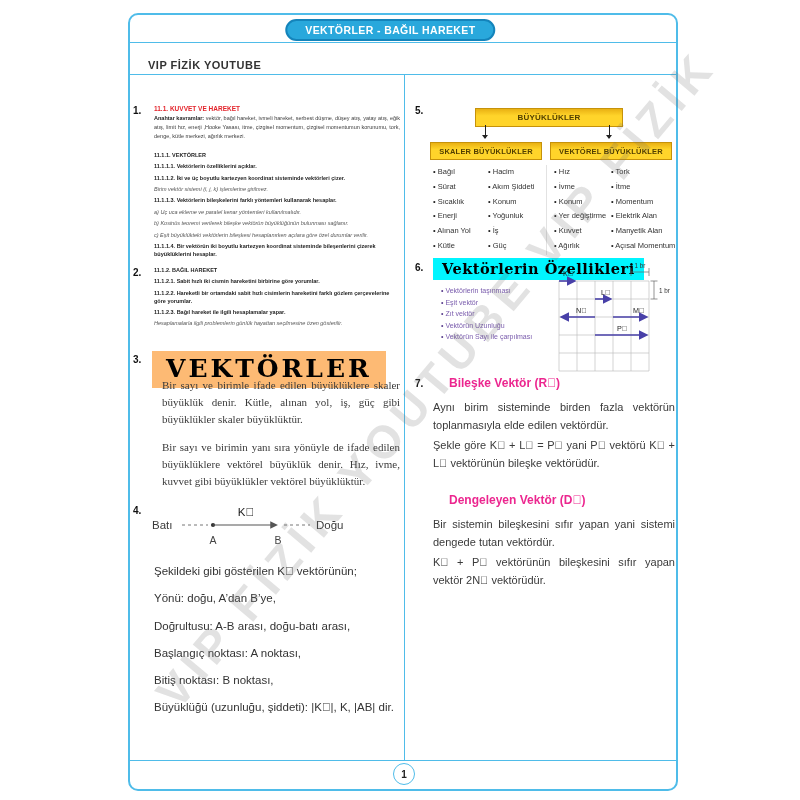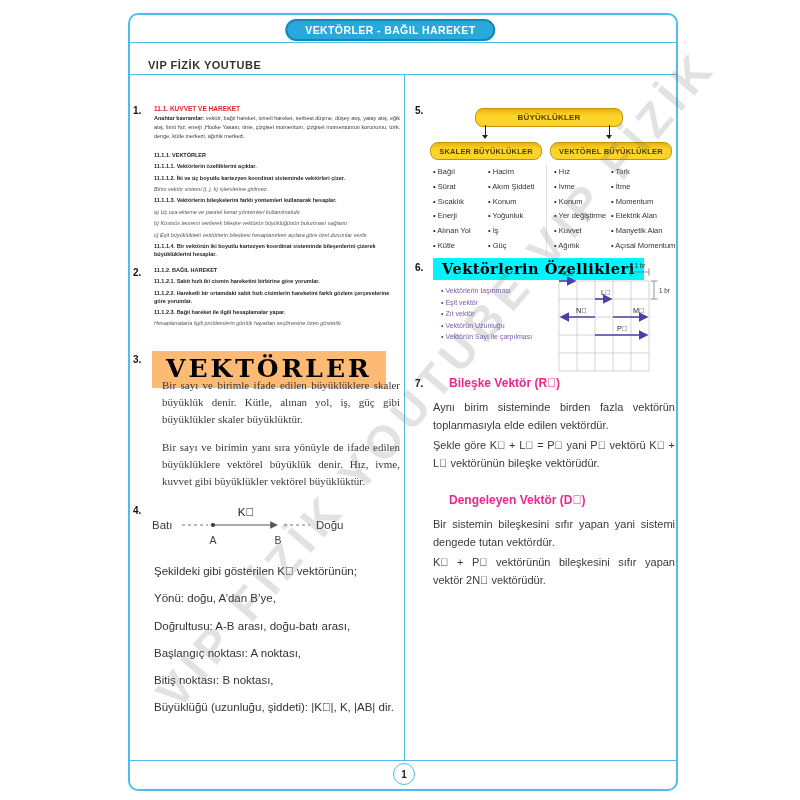--- a/index.html
+++ b/index.html
@@ -17,21 +17,21 @@
   .lines>div{margin-bottom:3.4px;}
   .lines .b{font-weight:bold;color:#1d1d1d;}
   .lines .i{font-style:italic;color:#555;}
   .lines .gap{margin-top:9px;}
   .title-big{position:absolute;left:22px;top:336px;background:#fdba74;color:#000;font-family:"DejaVu Serif",serif;font-weight:bold;font-size:25px;letter-spacing:3px;padding:3px 14px 5px;}
   .paras{position:absolute;left:32px;top:362px;width:238px;font-family:Liberation Serif, serif;}
   .para{font-size:11px;line-height:1.55;color:#3a3a3a;text-align:justify;margin:0 0 11px 0;}
   .s4svg{position:absolute;left:22px;top:492px;}
   .s4lines{position:absolute;left:24px;top:550px;width:252px;}
   .s4lines>div{font-size:11.5px;color:#333;margin-bottom:13.5px;line-height:1.2;}
-  .ybox{position:absolute;background:linear-gradient(180deg,#E9B113 0%,#FFD42A 40%,#FFD42A 100%);border:1px solid #C6920A;border-radius:8px;color:#513E00;font-weight:bold;display:flex;align-items:center;justify-content:center;letter-spacing:.2px;}
+  .ybox{position:absolute;background:linear-gradient(180deg,#E9B113 0%,#FFD42A 40%,#FFD42A 100%);border:1px solid #C6920A;border-radius:0;color:#513E00;font-weight:bold;display:flex;align-items:center;justify-content:center;letter-spacing:.2px;}
   .connector{position:absolute;width:1.4px;background:#222;}
   .connector::after{content:"";position:absolute;left:-2.6px;bottom:-4px;border:3px solid transparent;border-top:4.5px solid #222;}
   .plist{position:absolute;font-size:7.5px;color:#333;}
   .plist>div{margin-bottom:5.8px;white-space:nowrap;}
   .plist>div::before{content:"• ";color:#222;}
   .vsep{position:absolute;left:416px;top:150px;height:90px;border-left:1px solid #e2e2e2;}
   .title-small{position:absolute;left:303px;top:243px;background:#00F5FF;color:#000;font-family:"DejaVu Serif",serif;font-weight:bold;font-size:14.5px;letter-spacing:.5px;padding:2px 9px 3px;}
   .blist{position:absolute;left:311px;top:272px;font-size:7px;color:#7A5CAD;}
   .blist>div{margin-bottom:4.6px;}
   .blist>div::before{content:"• ";color:#5a3f8e;}

